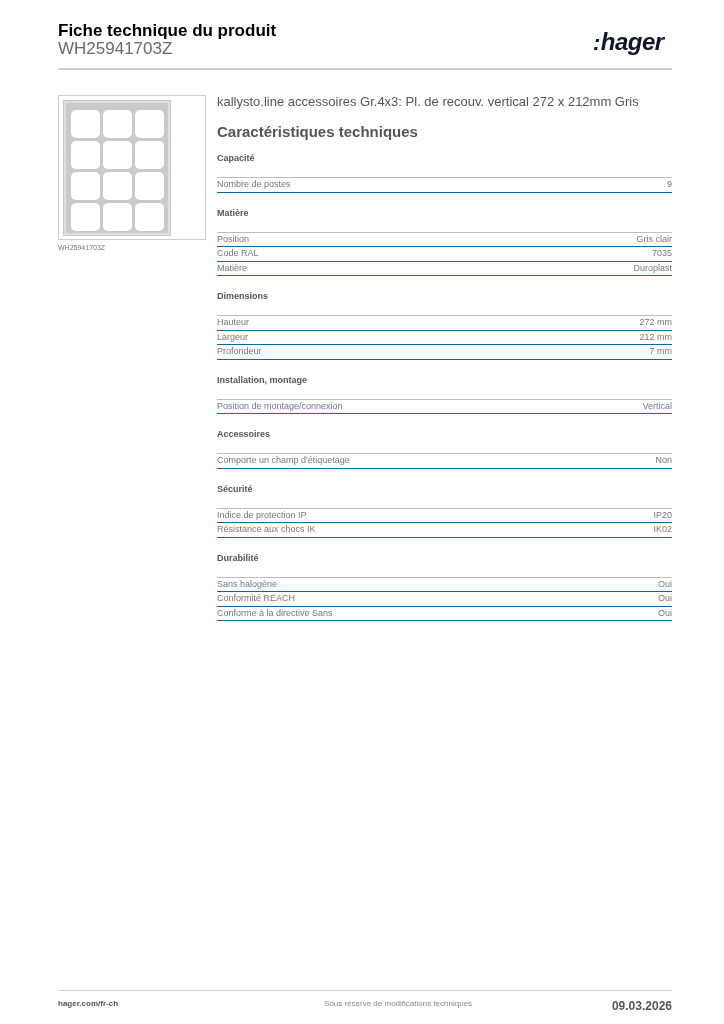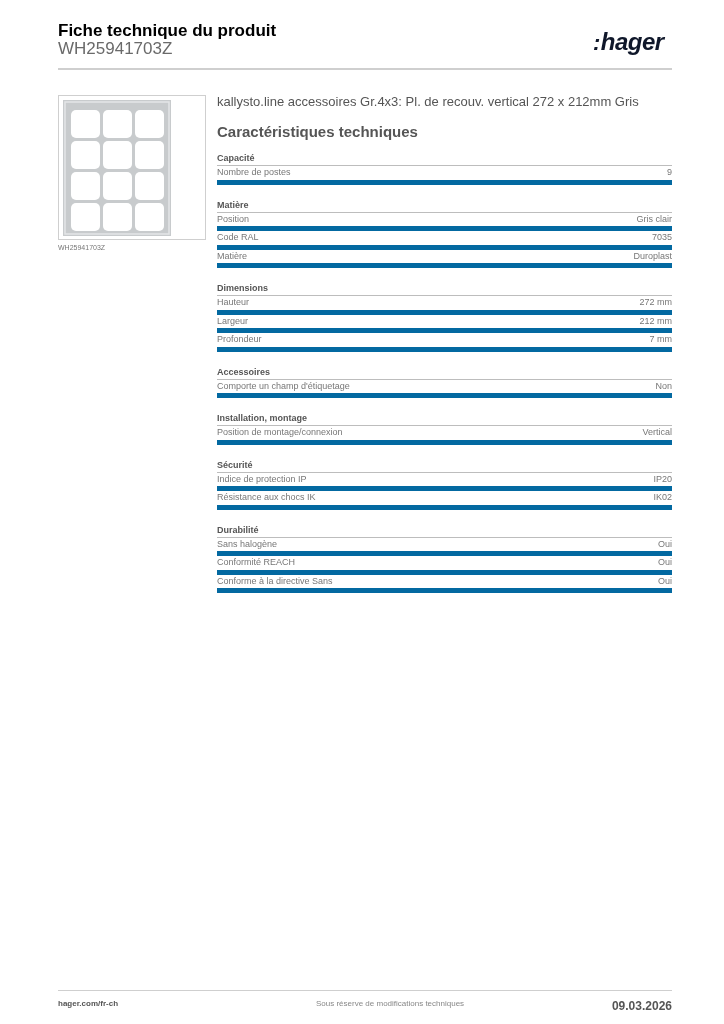--- a/index.html
+++ b/index.html
@@ -10,25 +10,25 @@
   .logo .colon { font-size:22px; margin-right:1px; }
   .header-rule { position:absolute; left:58px; top:68px; width:614px; height:2px; background:#cfcfcf; }
   .img-box { position:absolute; left:58px; top:95px; width:148px; height:145px; border:1px solid #cfcfcf; box-sizing:border-box; }
   .img-box svg { position:absolute; left:4px; top:4px; }
   .img-caption { position:absolute; left:58px; top:244px; font-size:7px; color:#777; }
   .content { position:absolute; left:217px; top:96px; width:455px; }
   .prod-desc { font-size:13px; font-weight:normal; color:#555; line-height:12px; }
   .char-title { font-size:15px; font-weight:bold; color:#555; margin-top:18px; line-height:12px; }
   .section { margin-top:14px; }
   .section:first-of-type { }
-  .sec-title { font-size:9px; font-weight:bold; color:#555; line-height:12px; border-bottom:1px solid #bdbdbd; padding-bottom:1px; }
-  .row { display:flex; justify-content:space-between; font-size:9px; color:#777; line-height:13.5px; border-bottom:5px solid #0369a1; }
+  .sec-title { font-size:9px; font-weight:bold; color:#555; line-height:12px; border-bottom:1px solid #bdbdbd; padding-bottom:13px; }
+  .row { display:flex; justify-content:space-between; font-size:9px; color:#777; line-height:13.5px; border-bottom:1px solid #0369a1; }
   .footer-rule { position:absolute; left:58px; top:990px; width:614px; height:1px; background:#cfcfcf; }
   .footer-left { position:absolute; left:58px; top:999px; font-size:8px; font-weight:bold; color:#555; }
-  .footer-mid { position:absolute; left:292px; top:999px; font-size:8px; color:#888;padding-left:24px; }
+  .footer-mid { position:absolute; left:300px; top:999px; font-size:8px; color:#888;padding-left:24px; }
   .footer-right { position:absolute; right:52px; top:999px; font-size:12px; font-weight:bold; color:#555; }
 </style>
 </head>
 <body>
 
 <div class="title">Fiche technique du produit</div>
 <div class="subtitle">WH25941703Z</div>
 <div class="logo"><span class="colon">:</span><span>hager</span></div>
 <div class="header-rule"></div>
 
@@ -90,31 +90,31 @@
         <div class="row">
           <span>Largeur</span>
           <span>212 mm</span>
         </div>
         <div class="row">
           <span>Profondeur</span>
           <span>7 mm</span>
         </div>
       </div>
       <div class="section">
+        <div class="sec-title">Installation, montage</div>
+        <div class="row">
+          <span>Position de montage/connexion</span>
+          <span>Vertical</span>
+        </div>
+      </div>
+      <div class="section">
         <div class="sec-title">Accessoires</div>
         <div class="row">
           <span>Comporte un champ d'étiquetage</span>
           <span>Non</span>
-        </div>
-      </div>
-      <div class="section">
-        <div class="sec-title">Installation, montage</div>
-        <div class="row">
-          <span>Position de montage/connexion</span>
-          <span>Vertical</span>
         </div>
       </div>
       <div class="section">
         <div class="sec-title">Sécurité</div>
         <div class="row">
           <span>Indice de protection IP</span>
           <span>IP20</span>
         </div>
         <div class="row">
           <span>Résistance aux chocs IK</span>

